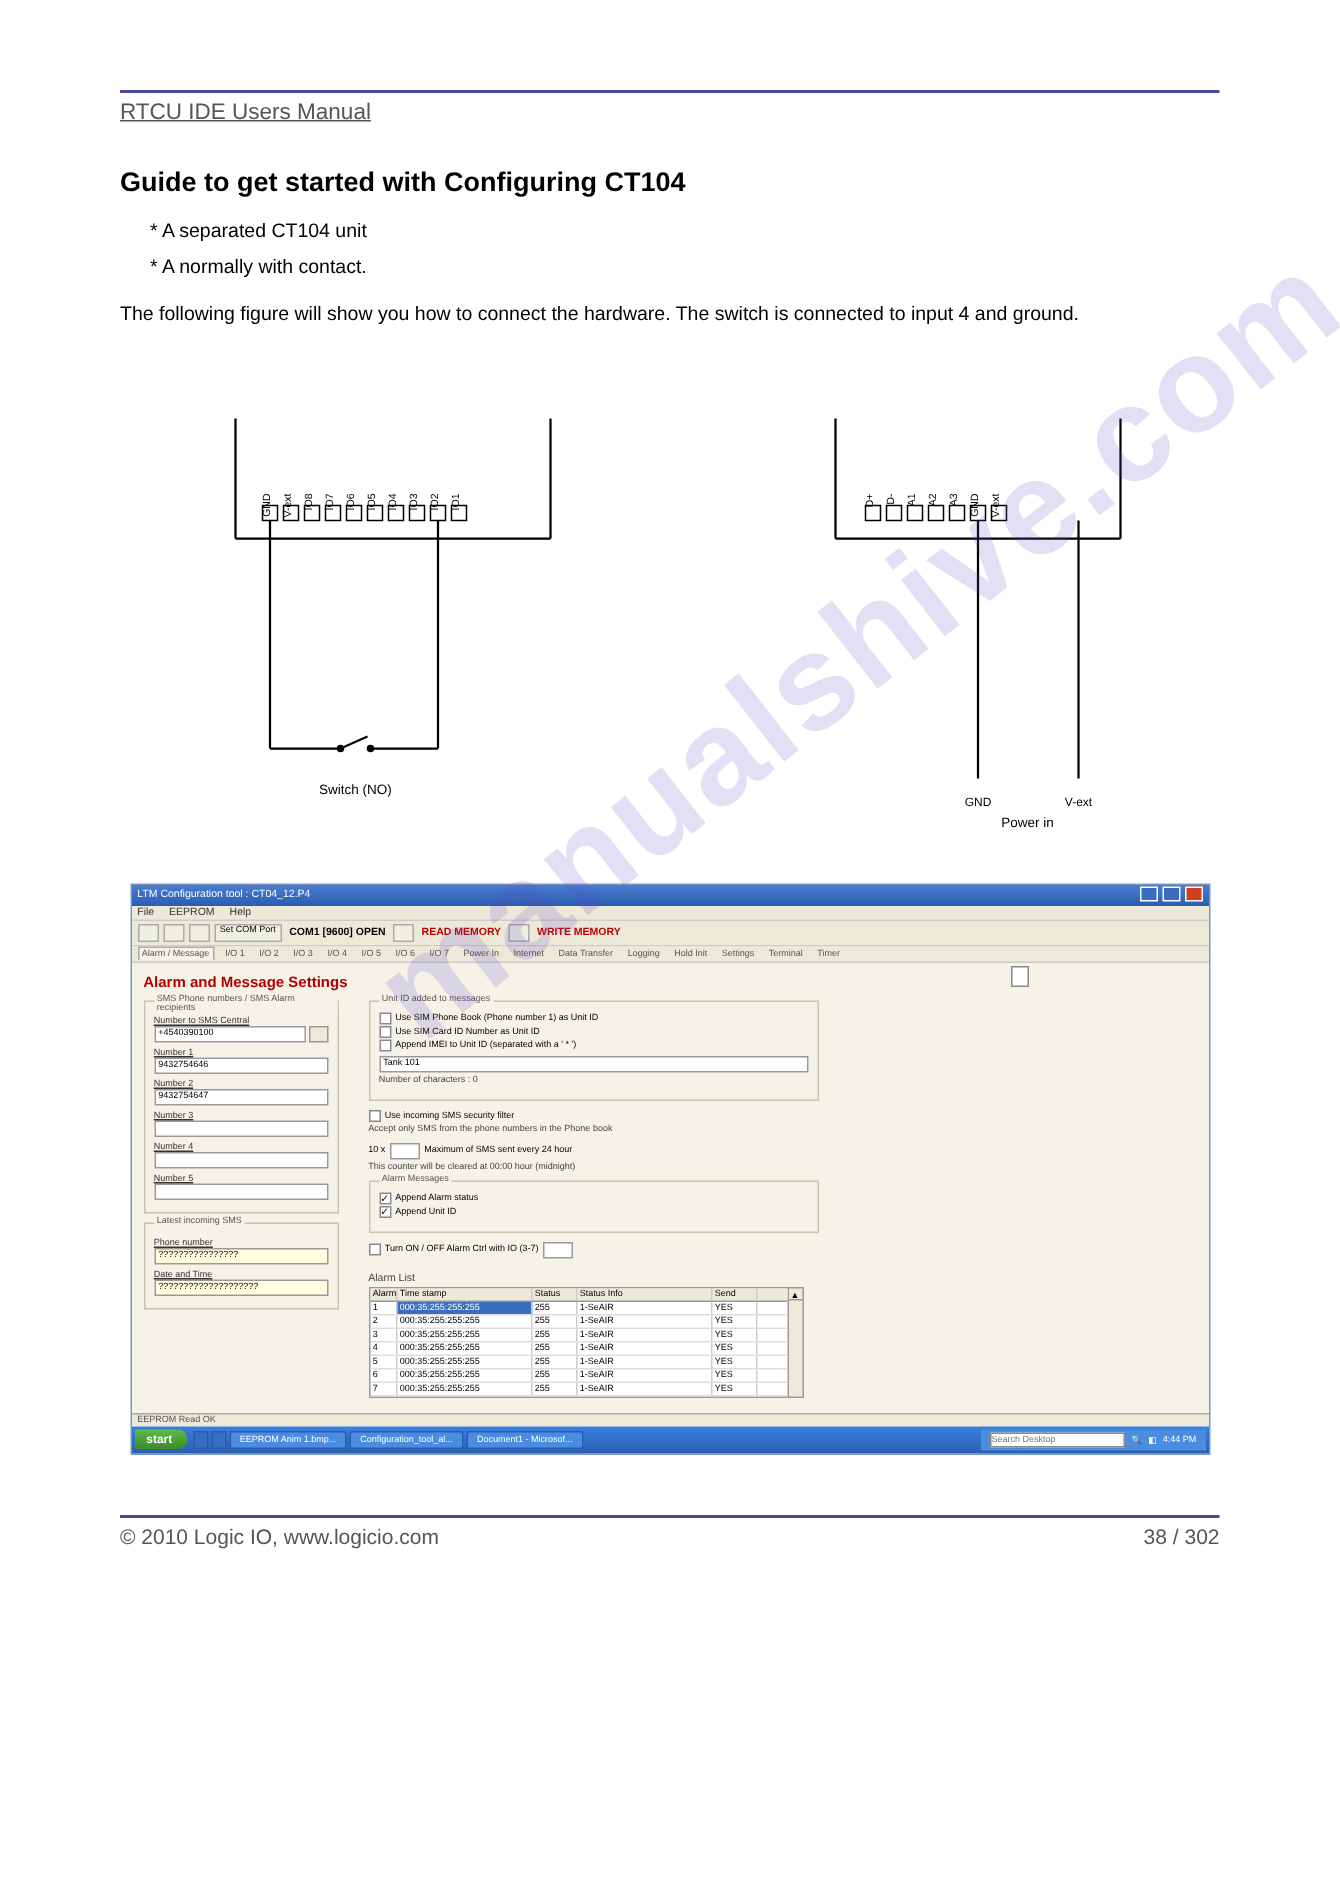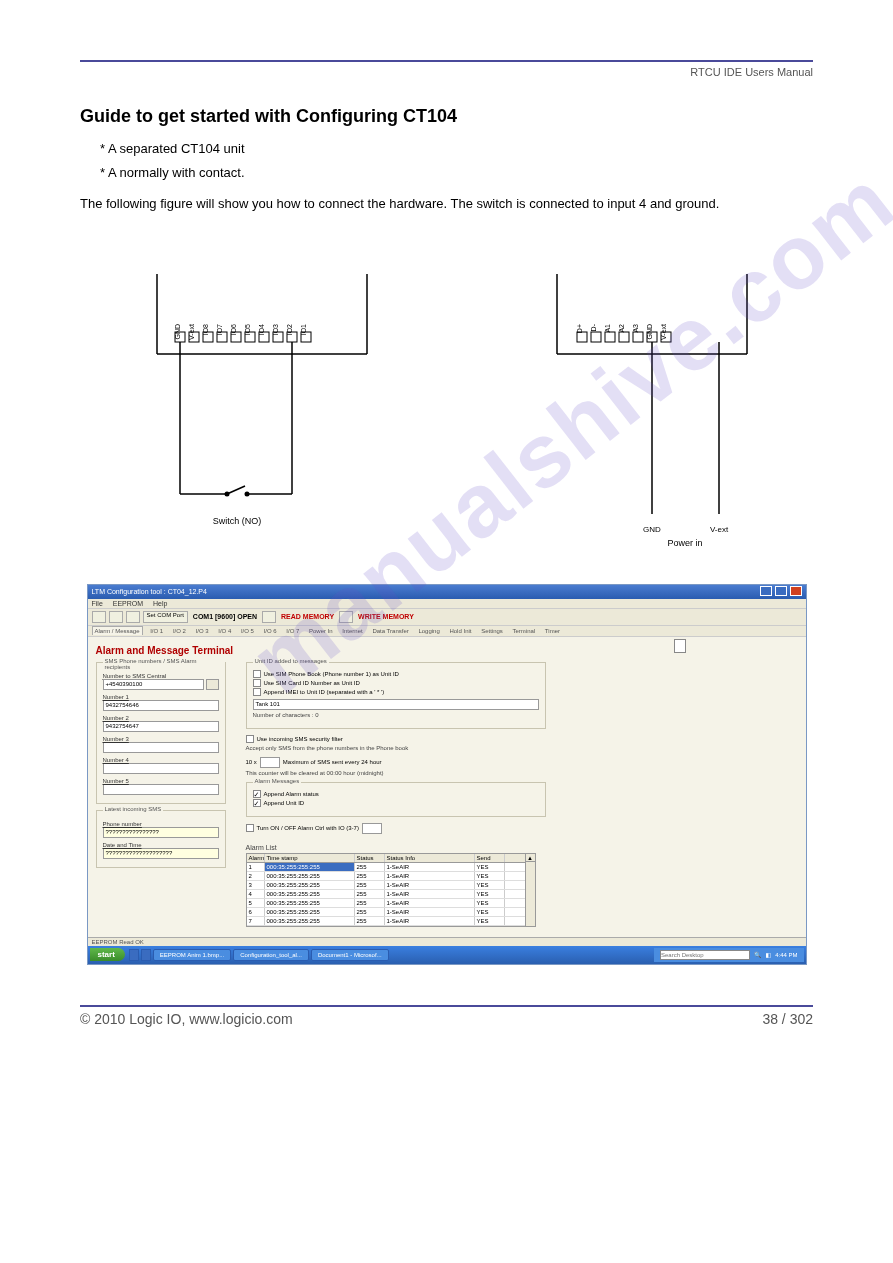--- a/index.html
+++ b/index.html
@@ -58,21 +58,21 @@
   .page-footer { display: flex; justify-content: space-between; font-size: 14px; color: #555; margin-top: 4px; }
   .notebook-icon { position: absolute; top: 2px; right: 120px; width: 12px; height: 14px; border: 1px solid #888; background: #fff; }
   
   .diagram svg { width: 100%; height: 100%; }
 </style>
 </head>
 <body>
 
 <div class="page">
   <div class="header-rule"></div>
-  <div style="text-align:right; font-size:11px; color:#555; margin-top:-36px; margin-bottom:28px;">RTCU IDE Users Manual</div>
+  <div style="text-align:left; font-size:15px; color:#555; margin-top:-36px; margin-bottom:28px;text-decoration:underline;">RTCU IDE Users Manual</div>
 
   <div class="title">Guide to get started with Configuring CT104</div>
   <div class="body-text" style="margin-left:20px; margin-bottom:4px;">* A separated CT104 unit</div>
   <div class="body-text" style="margin-left:20px;">* A normally with contact.</div>
   <div class="body-text">The following figure will show you how to connect the hardware. The switch is connected to input 4 and ground.</div>
 
   <div class="diagram">
     <svg viewBox="0 0 620 320">
 
       <line x1="20" y1="40" x2="20" y2="120" stroke="#000" stroke-width="1.5"></line>
@@ -180,21 +180,21 @@
       <span>Internet</span>
       <span>Data Transfer</span>
       <span>Logging</span>
       <span>Hold Init</span>
       <span>Settings</span>
       <span>Terminal</span>
       <span>Timer</span>
     </div>
     <div class="content-area">
       <div class="notebook-icon"></div>
-      <div class="section-title">Alarm and Message Terminal</div>
+      <div class="section-title">Alarm and Message Settings</div>
       <div class="panels">
         <div class="left-col">
           <div class="fieldset">
             <div class="legend">SMS Phone numbers / SMS Alarm recipients</div>
             <div class="f-label">Number to SMS Central</div>
             <div style="display:flex;gap:2px;">
               <div class="f-input">+4540390100</div>
               <div style="width:14px;height:11px;border:1px solid #999;background:#ece9d8;"></div>
             </div>
             <div class="f-label">Number 1</div>

